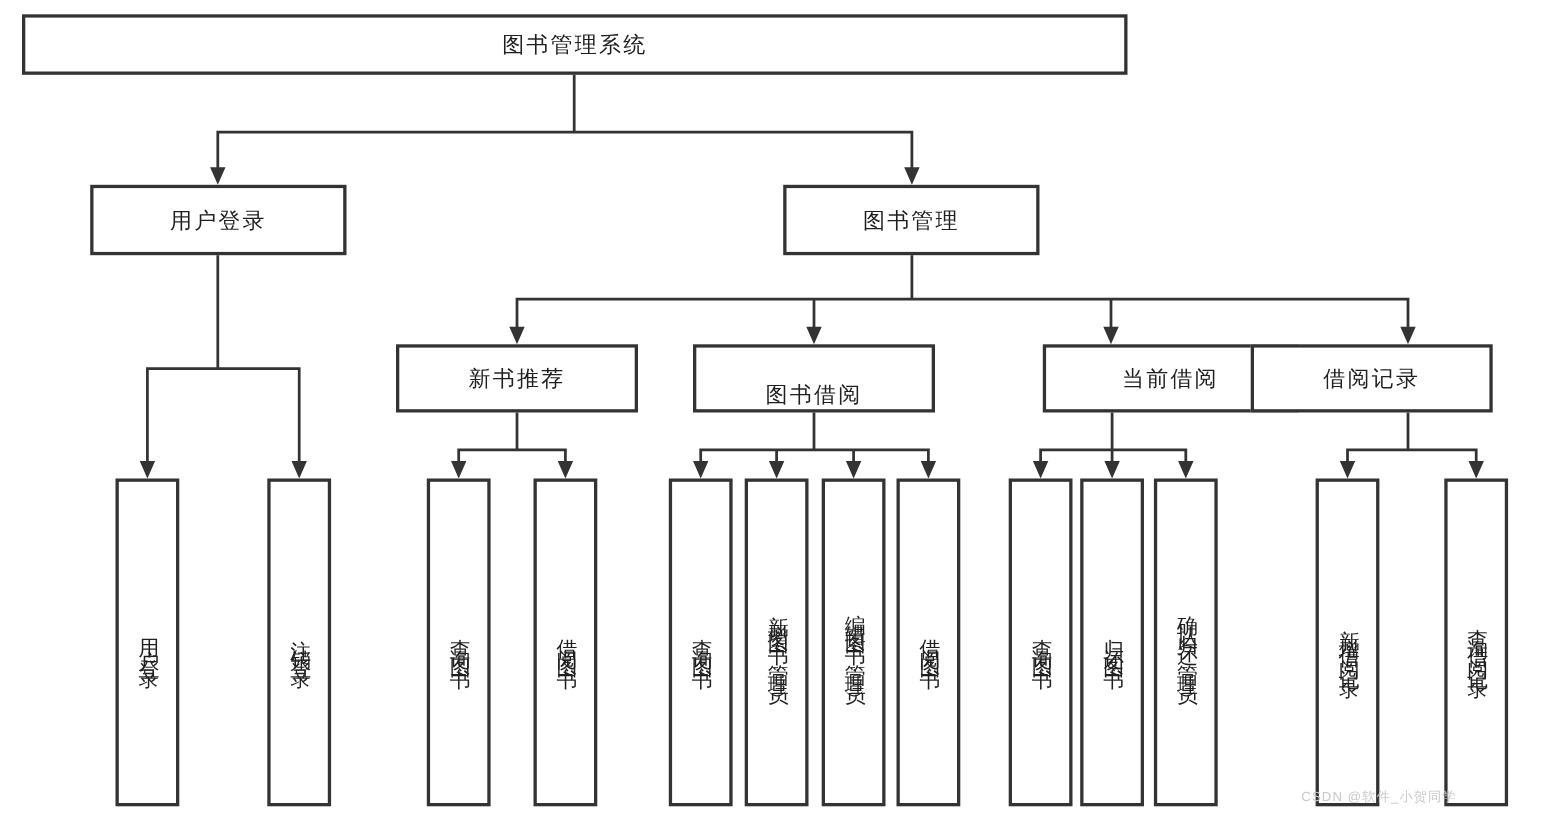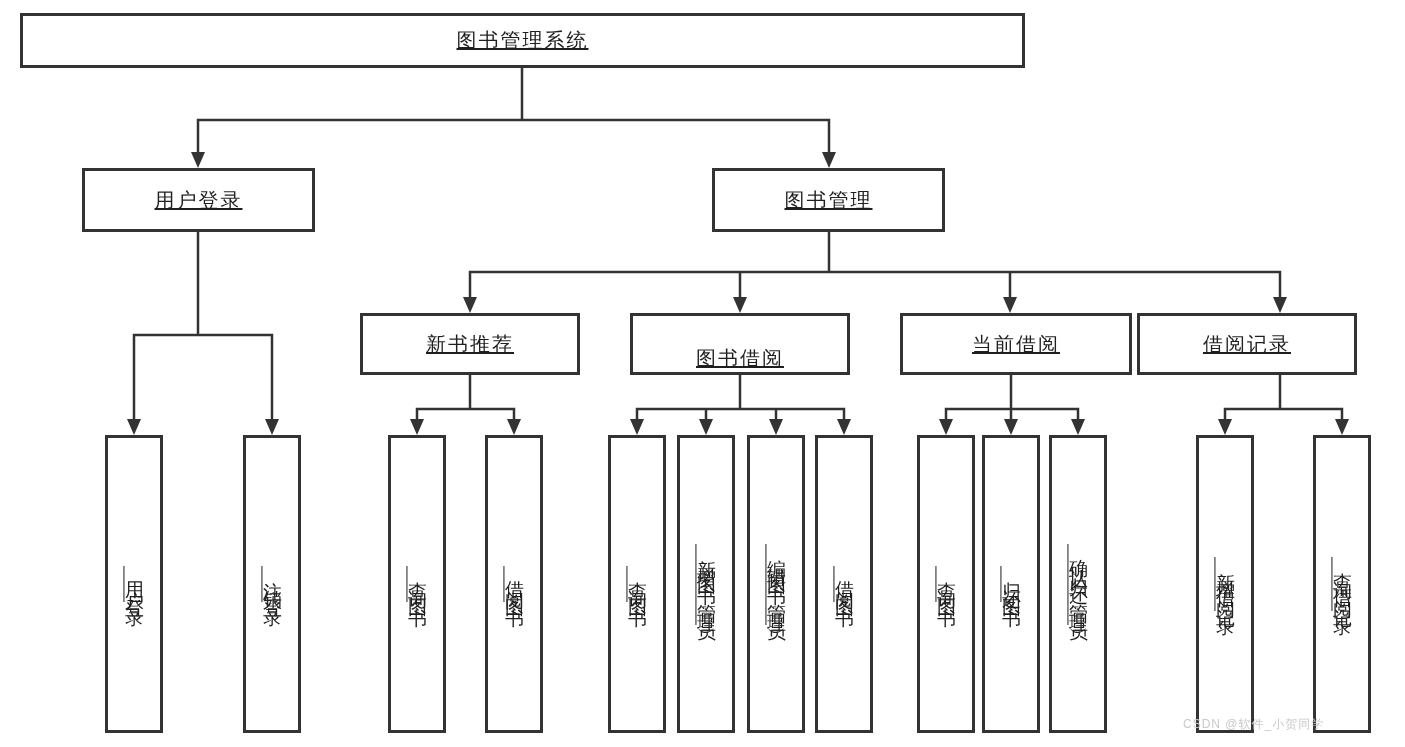--- a/index.html
+++ b/index.html
@@ -18,21 +18,20 @@
   }
   .box {
     position: absolute;
     box-sizing: border-box;
     border: 3px solid #333333;
     background: #ffffff;
     display: flex;
     align-items: center;
     justify-content: center;
     color: #1f1f1f;
-    text-decoration: underline;
   }
   .box.h { font-size: 20px; letter-spacing: 2px; }
   .box.v span {
     writing-mode: vertical-rl;
     text-orientation: mixed;
     font-size: 19px;
     letter-spacing: 9px;
     line-height: 1.1;
     white-space: nowrap;
   }
@@ -83,21 +82,21 @@
   <div class="box h" style="left:712px; top:168px; width:233px; height:64px;">
     <span>图书管理</span>
   </div>
 
   <div class="box h" style="left:360px; top:313px; width:220px; height:62px;">
     <span>新书推荐</span>
   </div>
   <div class="box h" style="left:630px; top:313px; width:220px; height:62px;align-items:flex-end;">
     <span>图书借阅</span>
   </div>
-  <div class="box h" style="left:900px; top:313px; width:232px; height:62px;">
+  <div class="box h" style="left:948px; top:313px; width:232px; height:62px;">
     <span>当前借阅</span>
   </div>
   <div class="box h" style="left:1137px; top:313px; width:220px; height:62px;">
     <span>借阅记录</span>
   </div>
 
   <div class="box v leaf" style="left:105px; top:435px; width:58px; height:298px;">
     <span>用户登录</span>
   </div>
   <div class="box v leaf" style="left:243px; top:435px; width:58px; height:298px;">

